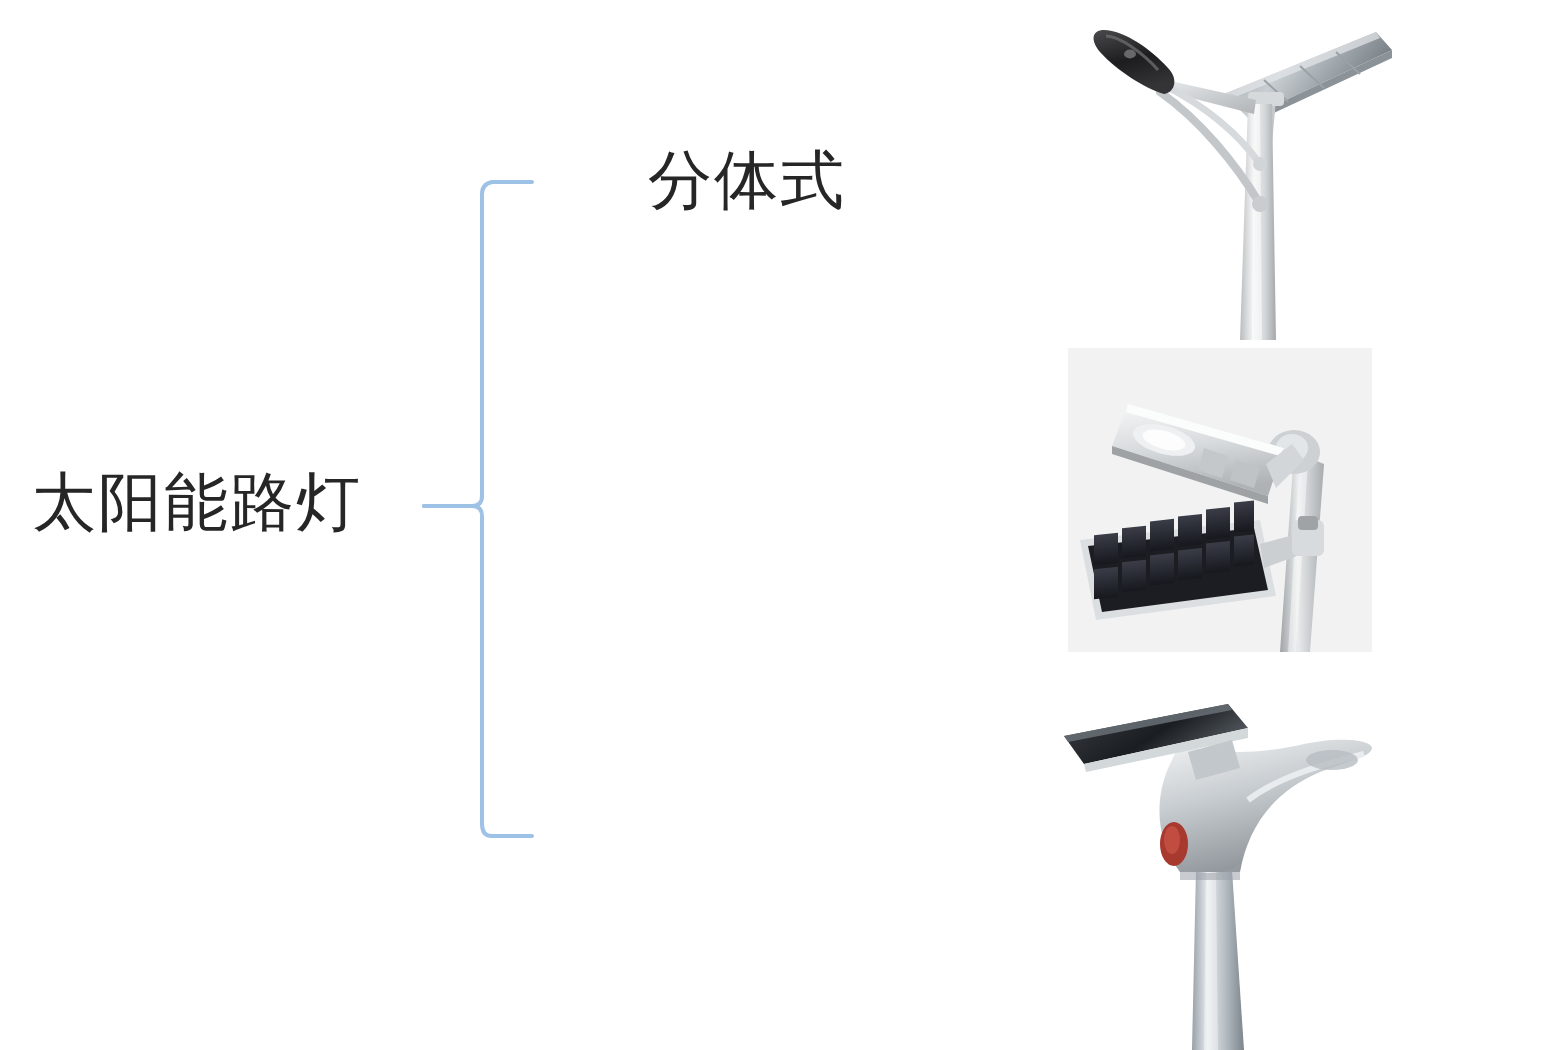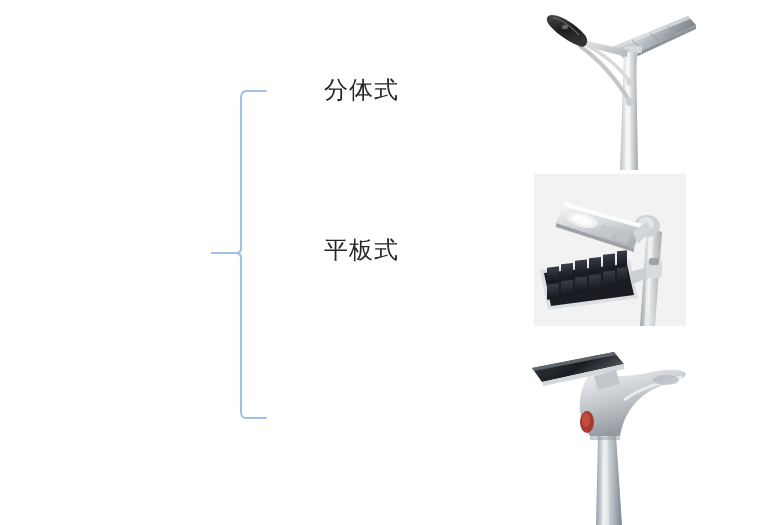--- a/index.html
+++ b/index.html
@@ -19,21 +19,21 @@
   .canvas {
     position: absolute;
     left: 0; top: 0;
     width: 781px;
     height: 525px;
   }
 
   
   .node-text {
     position: absolute;
-    font-size: 24px;
+    font-size: 32px;
     line-height: 34px;
     letter-spacing: 1px;
     white-space: nowrap;
     color: #262626;
   }
   #root-label   { left: 16px;  top: 234px; }
   #branch-0     { left: 324px; top: 73px;  }
   #branch-1     { left: 324px; top: 233px; }
   #branch-2     { left: 324px; top: 392px; }
 
@@ -54,29 +54,29 @@
   #photo-0 { left: 520px; top: 2px;   width: 180px; height: 168px; }
   #photo-1 { left: 534px; top: 174px; width: 152px; height: 152px; background: #f2f2f2; }
   #photo-2 { left: 520px; top: 340px; width: 180px; height: 185px; }
   .photo svg { display: block; width: 100%; height: 100%; }
 </style>
 </head>
 <body>
 
 <div class="canvas">
 
+  <div class="node-text" id="root-label">太阳能路灯</div>
 
   <svg class="brace-svg" viewBox="0 0 80 350">
     <path d="M 12 173 L 36 173 Q 41 173 41 168 L 41 17 Q 41 12 46 11 L 66 11" fill="none" stroke="#9ec1e6" stroke-width="2" stroke-linecap="round"></path>
     <path d="M 12 173 L 36 173 Q 41 173 41 178 L 41 332 Q 41 338 46 338 L 66 338" fill="none" stroke="#9ec1e6" stroke-width="2" stroke-linecap="round"></path>
   </svg>
 
   <div class="node-text" id="branch-0">分体式</div>
 
-  <div class="node-text" id="branch-1">平板式</div>
 
 
   <div class="photo" id="photo-0">
     <svg viewBox="0 0 180 168">
       <defs>
         <linearGradient id="poleG" x1="0" y1="0" x2="1" y2="0">
           <stop offset="0%" stop-color="#b9bcbe"></stop>
           <stop offset="35%" stop-color="#f2f3f4"></stop>
           <stop offset="70%" stop-color="#d3d6d8"></stop>
           <stop offset="100%" stop-color="#a5a8ab"></stop>

